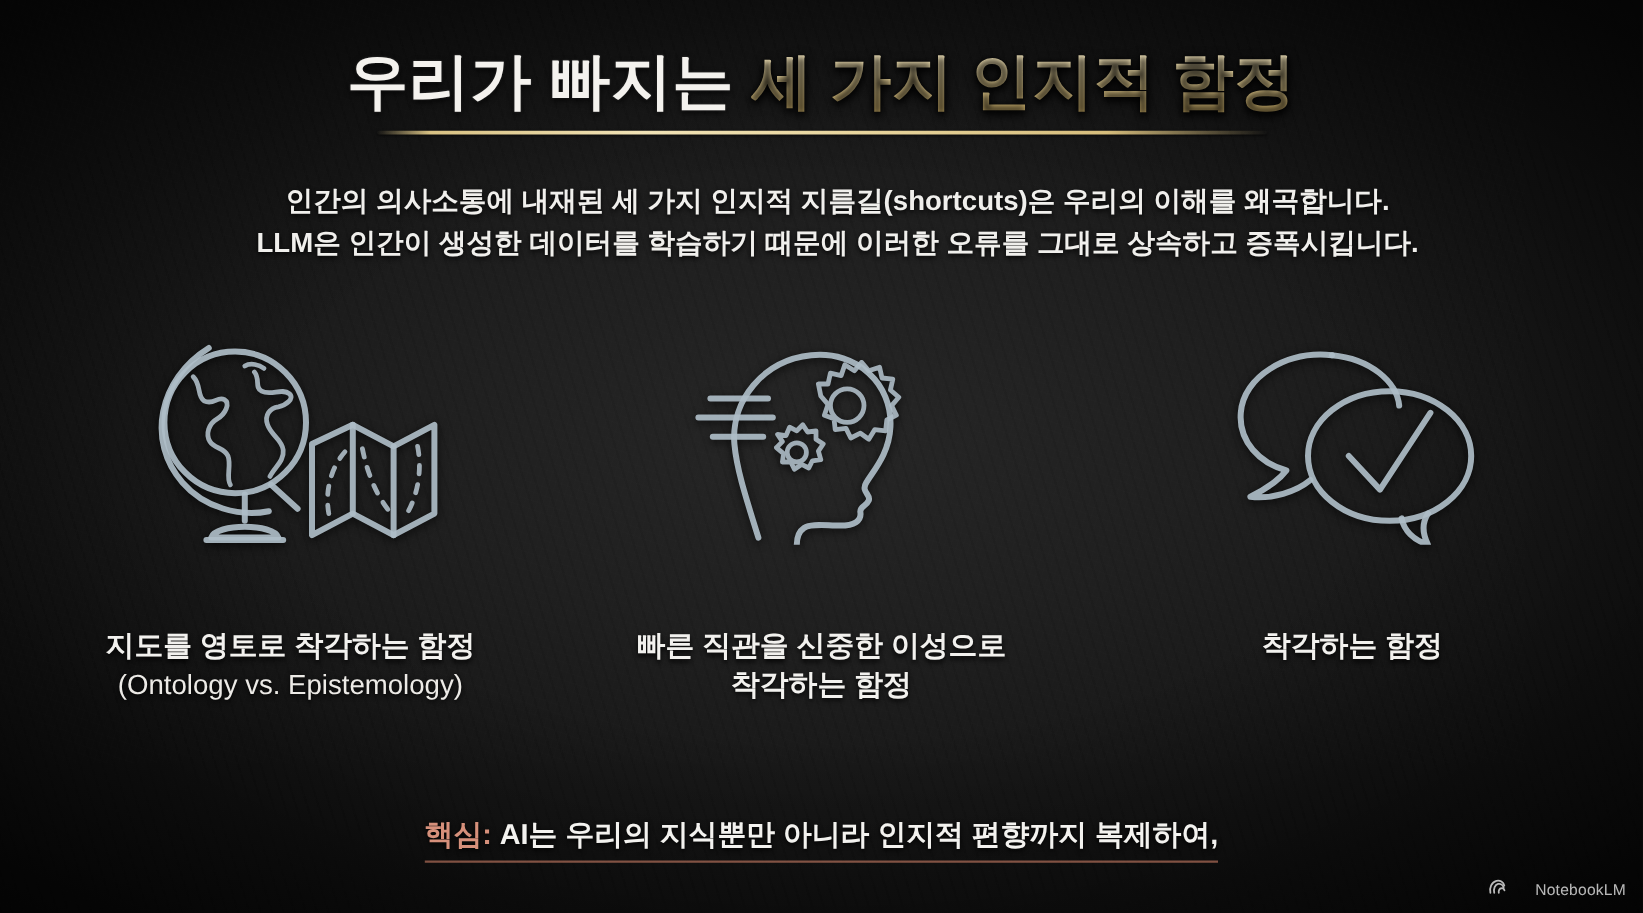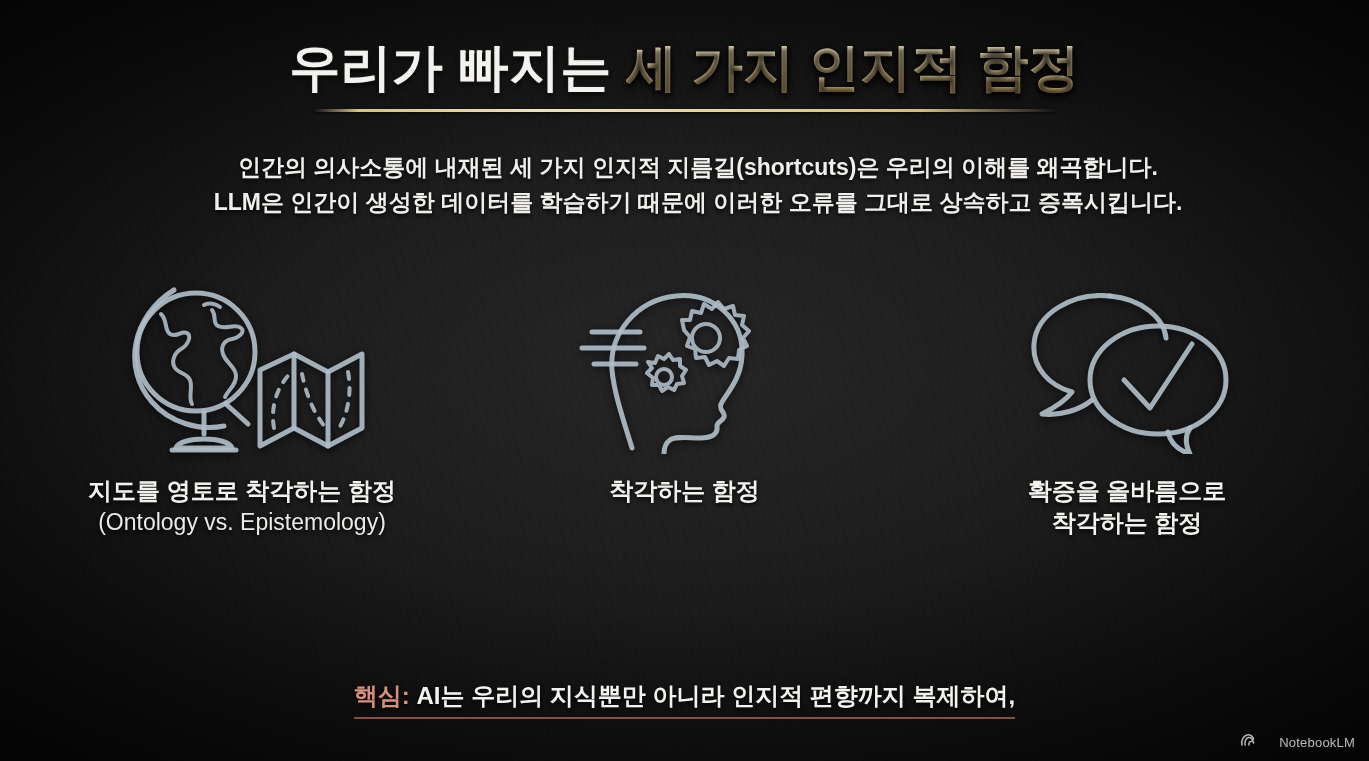--- a/index.html
+++ b/index.html
@@ -115,20 +115,21 @@
     display: flex;
     justify-content: space-between;
     align-items: flex-start;
     z-index: 3;
   }
   .card {
     width: 420px;
     display: flex;
     flex-direction: column;
     align-items: center;
+    gap: 48px;
   }
   .card-icon {
     height: 185px;
     display: flex;
     align-items: center;
     justify-content: center;
   }
   .card-icon svg {
     filter: drop-shadow(0 2px 4px rgba(0,0,0,.75));
   }
@@ -290,20 +291,21 @@
             <path d="M70 86 l7 1 l3 -7 l6 3 l5 -5 l4 6 l7 -1 l0 7 l6 4 l-4 6 l2 7 l-7 1 l-3 6 l-6 -3 l-6 4 l-3 -6 l-7 0 l1 -7 l-6 -5 l5 -5 Z"></path>
             <circle cx="86" cy="101" r="8"></circle>
           </g>
 
           <path class="chalk" d="M14 56 L 62 56"></path>
           <path class="chalk" d="M4 72 L 66 72"></path>
           <path class="chalk" d="M16 88 L 58 88"></path>
         </svg>
       </div>
       <div class="card-caption">
+        <div class="cap-ko">빠른 직관을 신중한 이성으로</div>
         <div class="cap-ko">착각하는 함정</div>
       </div>
     </div>
 
     <div class="card">
       <div class="card-icon">
         <svg width="226" height="178" viewBox="0 0 226 178" aria-hidden="true">
 
           <path class="chalk" d="M96 20
                                  C 58 16, 22 38, 20 68
@@ -313,21 +315,20 @@
           <path class="chalk" d="M96 20 C 128 23, 150 42, 152 62"></path>
 
           <ellipse class="chalk" cx="144" cy="104" rx="68" ry="54"></ellipse>
 
           <path class="chalk" d="M154 156 C 156 166, 164 174, 176 178 C 170 166, 172 158, 176 152"></path>
 
           <path class="chalk" stroke-width="7" d="M110 104 L 136 132 L 178 68"></path>
         </svg>
       </div>
       <div class="card-caption">
-        <div class="cap-ko">확증을 올바름으로</div>
         <div class="cap-ko">착각하는 함정</div>
       </div>
     </div>
 
   </div>
 
   <div id="takeaway">
     <div class="tk-line">
       <span class="tk-line-1">
         <span class="tk-label">핵심:</span><span> AI는 우리의 지식뿐만 아니라 인지적 편향까지 복제하여,</span>

